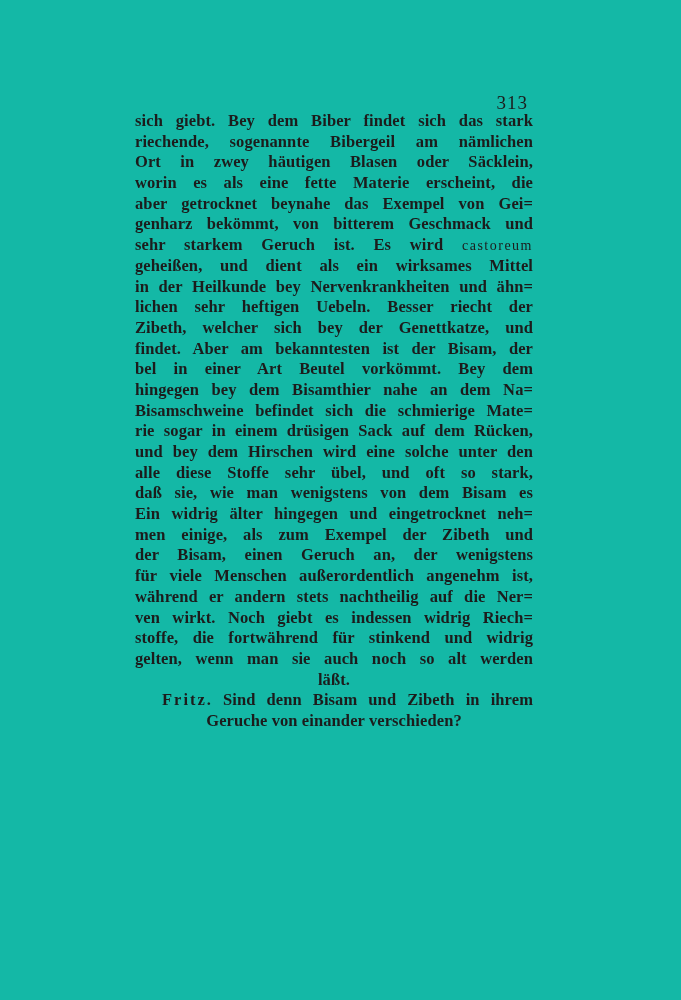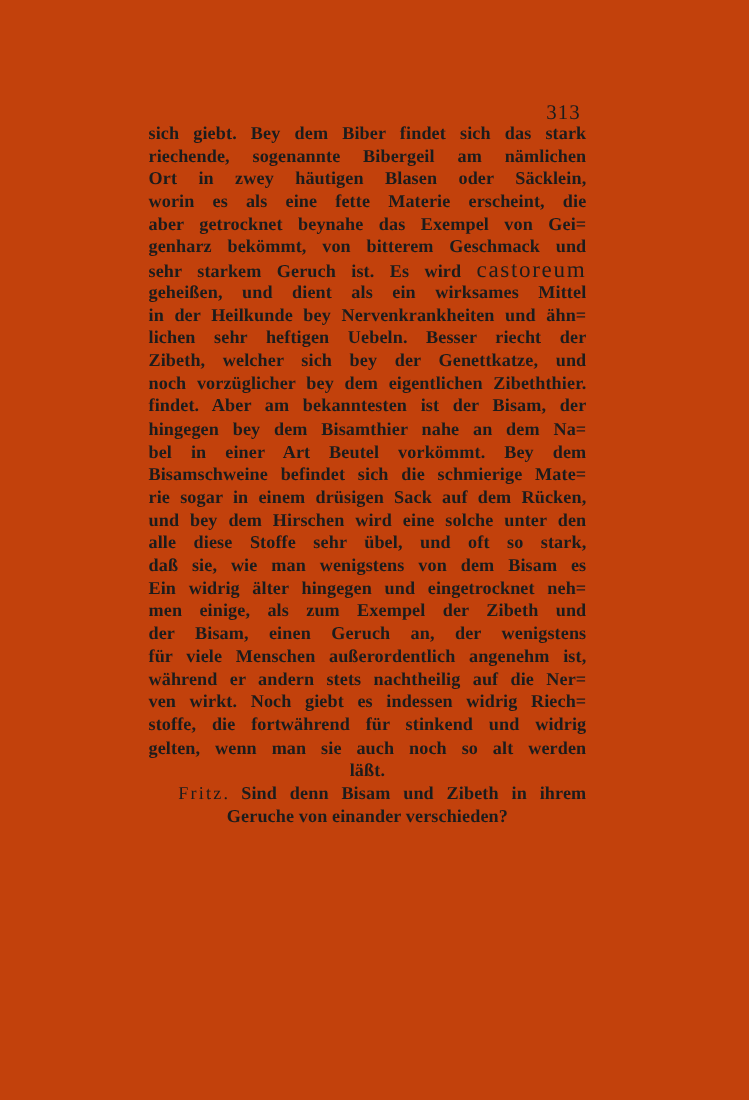--- a/index.html
+++ b/index.html
@@ -1,20 +1,20 @@
 <!DOCTYPE html>
 <html><head>
 <meta charset="utf-8">
 <style>
   html, body { margin: 0; padding: 0; background: #ffffff; }
   .page {
     position: relative;
     width: 681px;
     height: 1000px;
-    background: #c2410c;
+    background: #14b8a6;
     font-family: "Liberation Serif", serif;
     color: #1c1c1c;
     overflow: hidden;
   }
   .pagenum {
     position: absolute;
     top: 92px;
     left: 135px;
     width: 393px;
     text-align: right;
@@ -39,27 +39,27 @@
   }
   .line.just {
     white-space: normal;
     text-align: justify;
     text-align-last: justify;
     word-spacing: 1px;
   }
   .antiqua {
     font-weight: normal;
     letter-spacing: 1.5px;
-    font-size: 21px;
+    font-size: 14px;
   }
   .dialogue-first {
     text-indent: 27px;
   }
   .speaker {
-    font-weight: normal;
+    font-weight: bold;
     letter-spacing: 2px;
     margin-right: 10px;
   }
 </style>
 </head>
 <body>
 
 <div class="page">
 
   <div class="pagenum">313</div>
@@ -71,24 +71,23 @@
         <div class="line just">riechende,  sogenannte Bibergeil am nämlichen</div>
         <div class="line just">Ort in zwey häutigen Blasen oder Säcklein,</div>
         <div class="line just">worin es als eine fette Materie erscheint,  die</div>
         <div class="line just">aber getrocknet beynahe das Exempel von Gei=</div>
         <div class="line just">genharz bekömmt,  von bitterem Geschmack und</div>
         <div class="line just">sehr starkem Geruch ist.  Es wird <span class="antiqua">castoreum</span></div>
         <div class="line just">geheißen,  und dient als ein wirksames Mittel</div>
         <div class="line just">in der Heilkunde bey Nervenkrankheiten und ähn=</div>
         <div class="line just">lichen sehr heftigen Uebeln.  Besser riecht der</div>
         <div class="line just">Zibeth,  welcher sich bey der Genettkatze,  und</div>
-        <div class="line just">noch vorzüglicher bey dem eigentlichen Zibeththier.</div>
         <div class="line just">findet.  Aber am bekanntesten ist der Bisam,  der</div>
+        <div class="line just">bel in einer Art Beutel vorkömmt.  Bey dem</div>
         <div class="line just">hingegen bey dem Bisamthier nahe an dem Na=</div>
-        <div class="line just">bel in einer Art Beutel vorkömmt.  Bey dem</div>
         <div class="line just">Bisamschweine befindet sich die schmierige Mate=</div>
         <div class="line just">rie sogar in einem drüsigen Sack auf dem Rücken,</div>
         <div class="line just">und bey dem Hirschen wird eine solche unter den</div>
         <div class="line just">alle diese Stoffe sehr übel,  und oft so stark,</div>
         <div class="line just">daß sie,  wie man wenigstens von dem Bisam es</div>
         <div class="line just">Ein widrig älter hingegen und eingetrocknet neh=</div>
         <div class="line just">men einige,  als zum Exempel der Zibeth und</div>
         <div class="line just">der Bisam,  einen Geruch an,  der wenigstens</div>
         <div class="line just">für viele Menschen außerordentlich angenehm ist,</div>
         <div class="line just">während er andern stets nachtheilig auf die Ner=</div>

